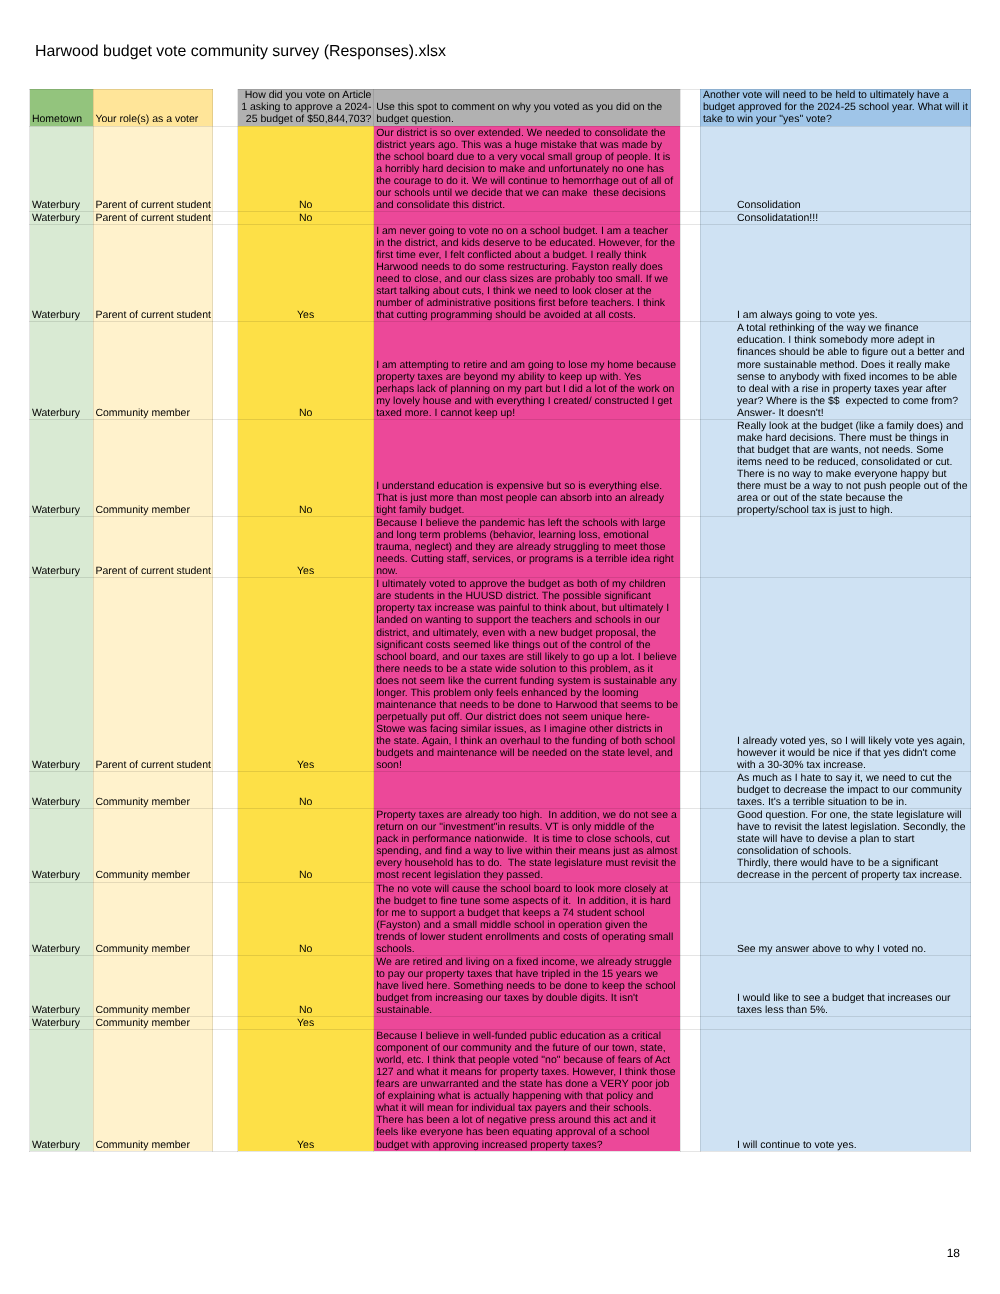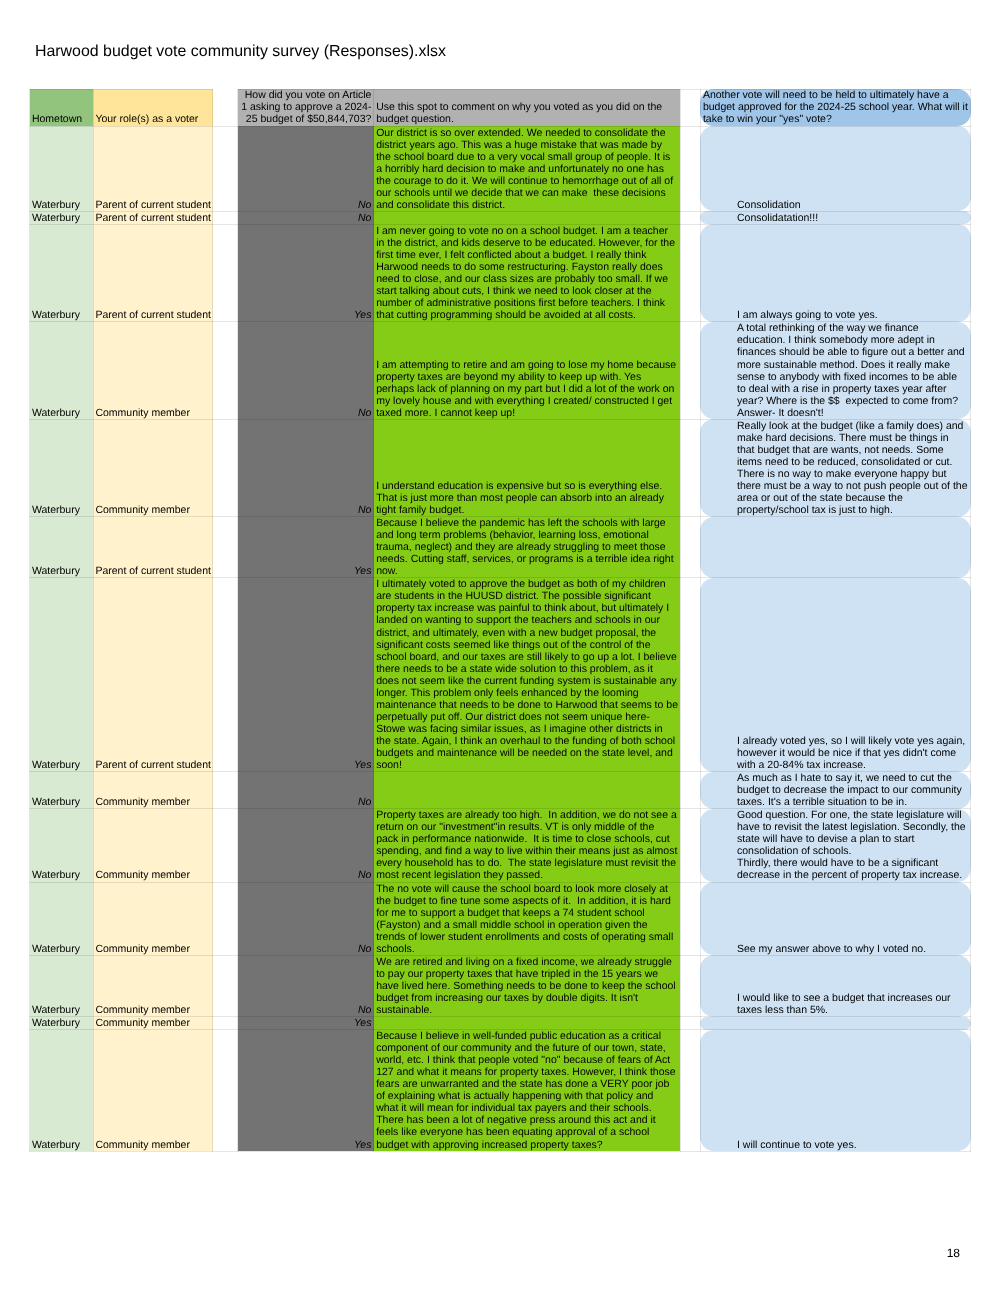--- a/index.html
+++ b/index.html
@@ -39,27 +39,27 @@
     white-space:pre-wrap;
   }
   tr.header td{vertical-align:bottom;line-height:11.9px;}
   .c-home{width:63.5px;background:#93c47d;}
   .c-role{width:119.5px;background:#ffe599;}
   table.sheet td.c-role{padding-right:0.2px;}
   .c-blank{width:25px;background:#ffffff;}
   .c-vote{width:136.3px;background:#b1b1b1;text-align:right;}
   .c-comment{width:306.7px;background:#b1b1b1;}
   .c-gap{width:20px;background:#ffffff;}
-  .c-next{width:270.5px;background:#9fc5e8;border-radius:14px;}
+  .c-next{width:270.5px;background:#9fc5e8;}
 
   tr.body .c-home{background:#d9ead3;margin-left:26px;}
   tr.body .c-role{background:#fff2cc;}
   tr.body .c-blank{background:#ffffff;}
-  tr.body .c-vote{background:#737373;font-style:italic;}
-  tr.body .c-comment{background:#84cc16;}
+  tr.body .c-vote{background:#fde047;text-align:center;}
+  tr.body .c-comment{background:#ec4899;}
   tr.body .c-gap{background:#ffffff;}
   tr.body .c-next{background:#cfe2f3;padding-left:36px;}
   tr.header .c-gap{background:#ffffff;}
   tr.header .c-blank{border-top:none;}
 </style>
 </head>
 <body>
 
 <div class="page">
   <div class="doc-title">Harwood budget vote community survey (Responses).xlsx</div>
@@ -138,21 +138,21 @@
           <td class="c-gap"></td>
           <td class="c-next"></td>
         </tr>
         <tr class="body">
           <td class="c-home">Waterbury</td>
           <td class="c-role">Parent of current student</td>
           <td class="c-blank"></td>
           <td class="c-vote">Yes</td>
           <td class="c-comment">I ultimately voted to approve the budget as both of my children are students in the HUUSD district. The possible significant property tax increase was painful to think about, but ultimately I landed on wanting to support the teachers and schools in our district, and ultimately, even with a new budget proposal, the significant costs seemed like things out of the control of the school board, and our taxes are still likely to go up a lot. I believe there needs to be a state wide solution to this problem, as it does not seem like the current funding system is sustainable any longer. This problem only feels enhanced by the looming maintenance that needs to be done to Harwood that seems to be perpetually put off. Our district does not seem unique here-Stowe was facing similar issues, as I imagine other districts in the state. Again, I think an overhaul to the funding of both school budgets and maintenance will be needed on the state level, and soon!</td>
           <td class="c-gap"></td>
-          <td class="c-next">I already voted yes, so I will likely vote yes again, however it would be nice if that yes didn't come with a 20-84% tax increase.</td>
+          <td class="c-next">I already voted yes, so I will likely vote yes again, however it would be nice if that yes didn't come with a 30-30% tax increase.</td>
         </tr>
         <tr class="body">
           <td class="c-home">Waterbury</td>
           <td class="c-role">Community member</td>
           <td class="c-blank"></td>
           <td class="c-vote">No</td>
           <td class="c-comment"></td>
           <td class="c-gap"></td>
           <td class="c-next">As much as I hate to say it, we need to cut the budget to decrease the impact to our community taxes. It's a terrible situation to be in.</td>
         </tr>

